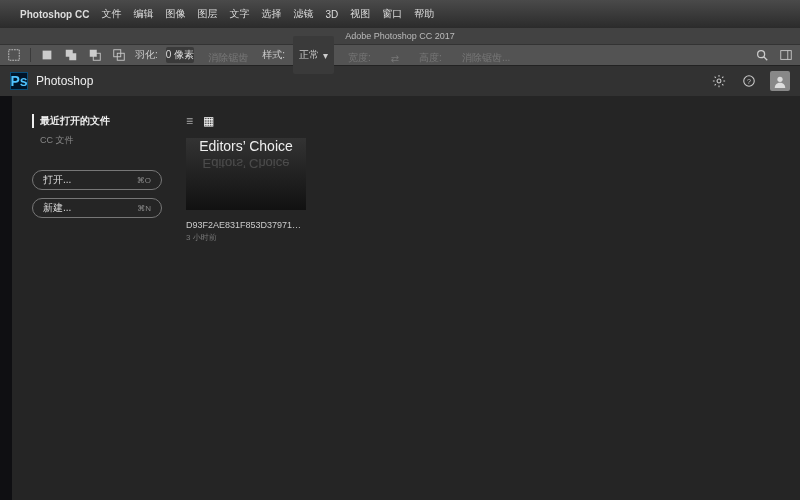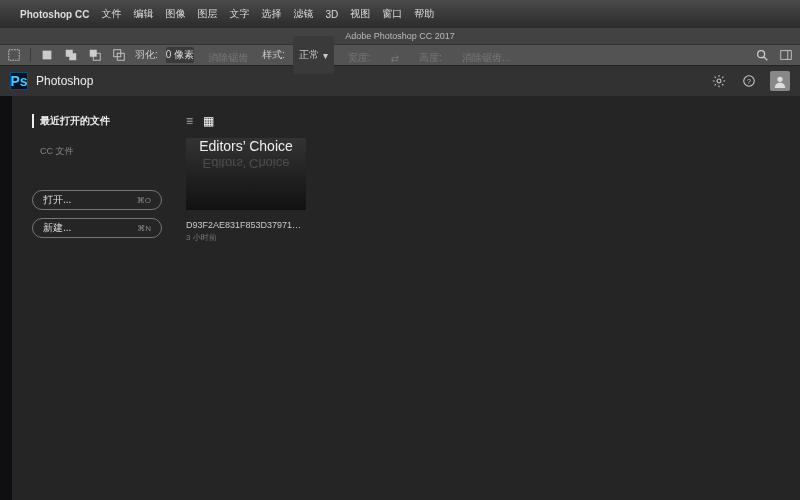--- a/index.html
+++ b/index.html
@@ -19,22 +19,22 @@
 .startbar { height:30px; background:#323232; display:flex; align-items:center; padding:0 10px; gap:8px; color:#eee; font-size:12px; }
 .ps-badge { width:18px; height:18px; background:#001428; color:#4fc3ff; border:1px solid #0a4d78; font-size:14px; font-weight:700; display:flex; align-items:center; justify-content:center; }
 .start-icons { display:flex; gap:12px; align-items:center; color:#ccc; }
 .start-icons .icon { width:18px; height:18px; display:flex; align-items:center; justify-content:center; }
 .avatar { width:20px; height:20px; background:#888; border-radius:2px; display:flex; align-items:center; justify-content:center; color:#ddd; }
 .content { display:flex; height:414px; background:#252525; }
 .left-strip { width:12px; background:#0f0f12; }
 .startarea { flex:1; padding:18px 20px; color:#ddd; display:flex; gap:24px; }
 .sidecol { width:130px; flex-shrink:0; }
 .view-tog { display:flex; gap:10px; margin-bottom:10px; margin-left:130px; color:#aaa; font-size:12px; }
-.sec-title { font-size:10px; color:#eee; font-weight:700; border-left:2px solid #eee; padding-left:6px; margin-bottom:17px; }
-.cc-files { font-size:9px; color:#888; margin-left:8px; margin-bottom:32px; }
+.sec-title { font-size:10px; color:#eee; font-weight:700; border-left:2px solid #eee; padding-left:6px; margin-bottom:6px; }
+.cc-files { font-size:9px; color:#888; margin-left:8px; margin-bottom:23px; }
 .pillbtn { width:130px; height:20px; border:1px solid #777; border-radius:10px; background:transparent; color:#ddd; font-size:10px; display:flex; align-items:center; justify-content:space-between; padding:0 10px; margin-bottom:8px; }
 .pillbtn .sc { color:#888; font-size:8px; }
 .maincol { flex:1; }
 .thumb { width:120px; height:72px; background:linear-gradient(#333,#111); display:flex; flex-direction:column; align-items:center; color:#eee; font-family:Georgia,serif; font-size:14px; position:relative; }
 .thumb .refl { opacity:.18; transform:scaleY(-1); font-size:13px; margin-top:2px; }
 .fname { font-size:9px; color:#ccc; margin-top:10px; width:120px; white-space:nowrap; overflow:hidden; text-overflow:ellipsis; }
 .ftime { font-size:8px; color:#777; margin-top:2px; }
 svg { width:14px; height:14px; }
 </style>
 </head>

